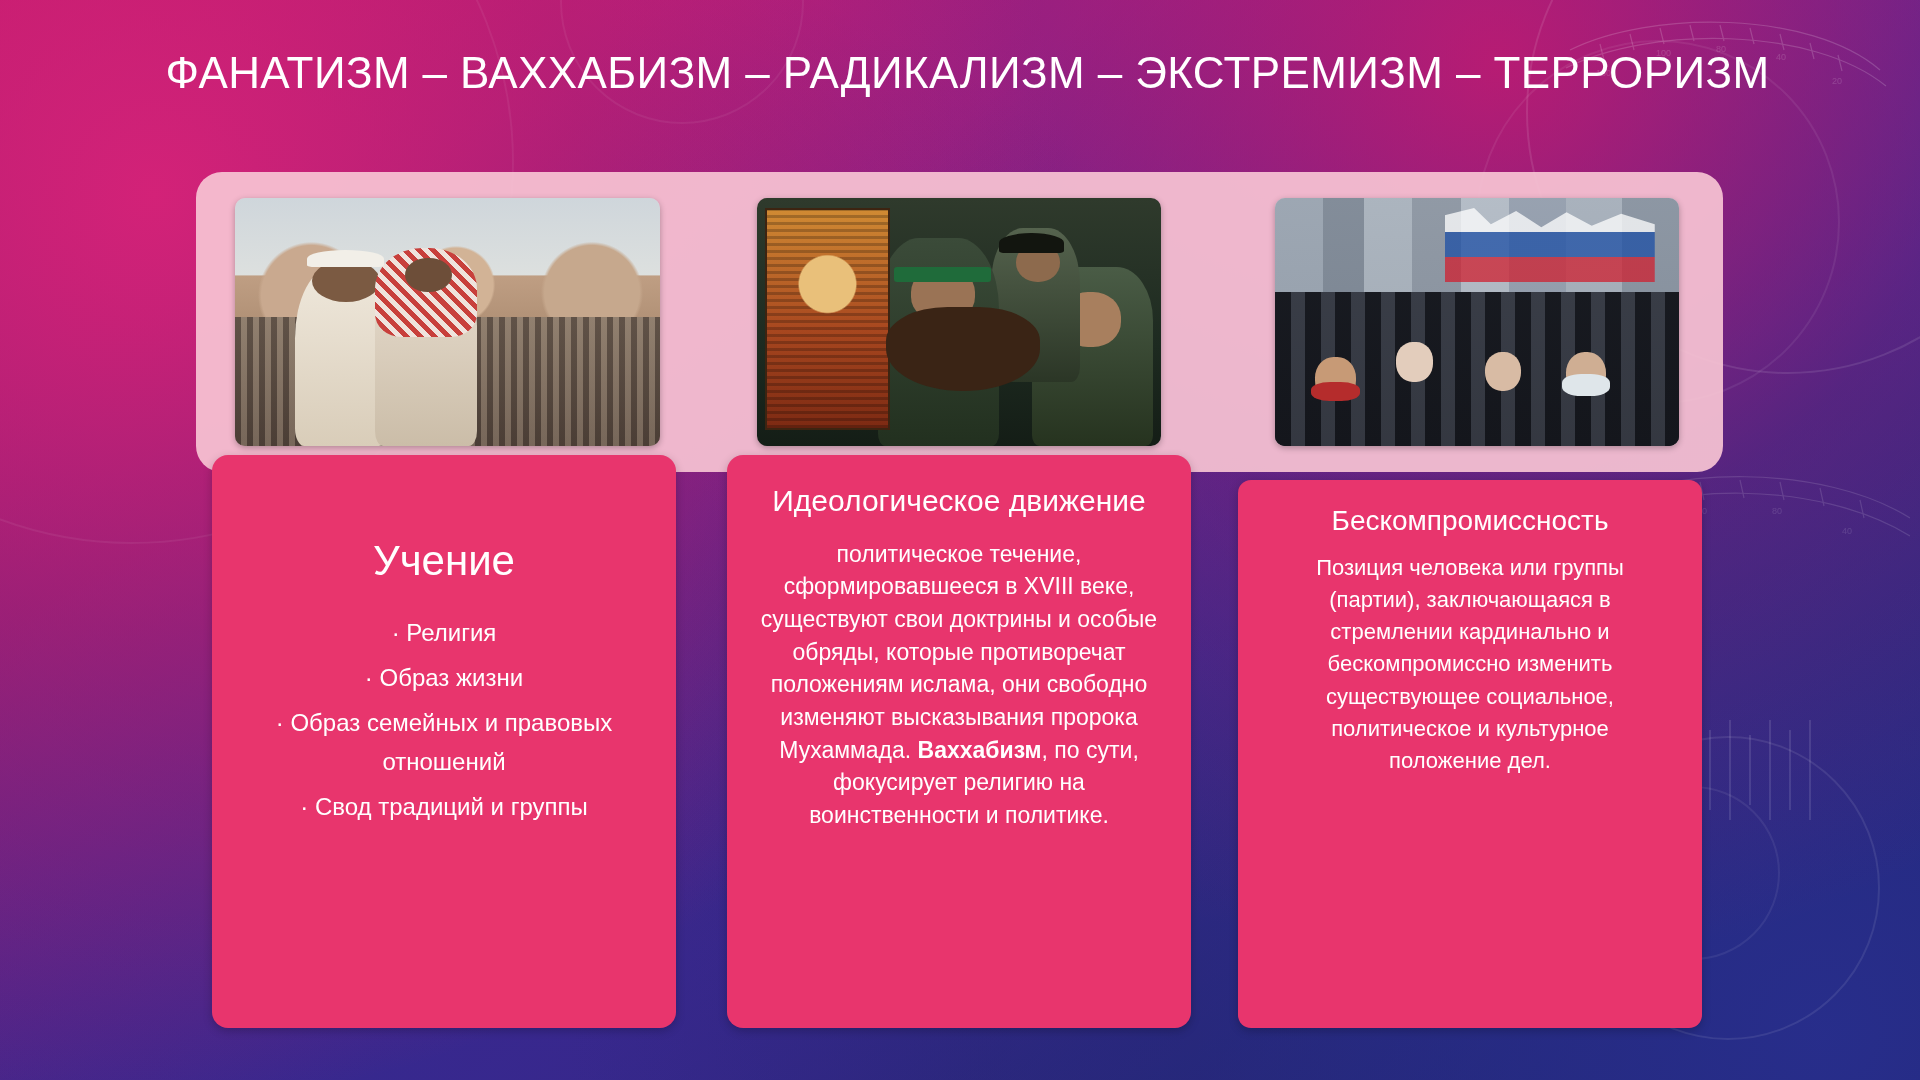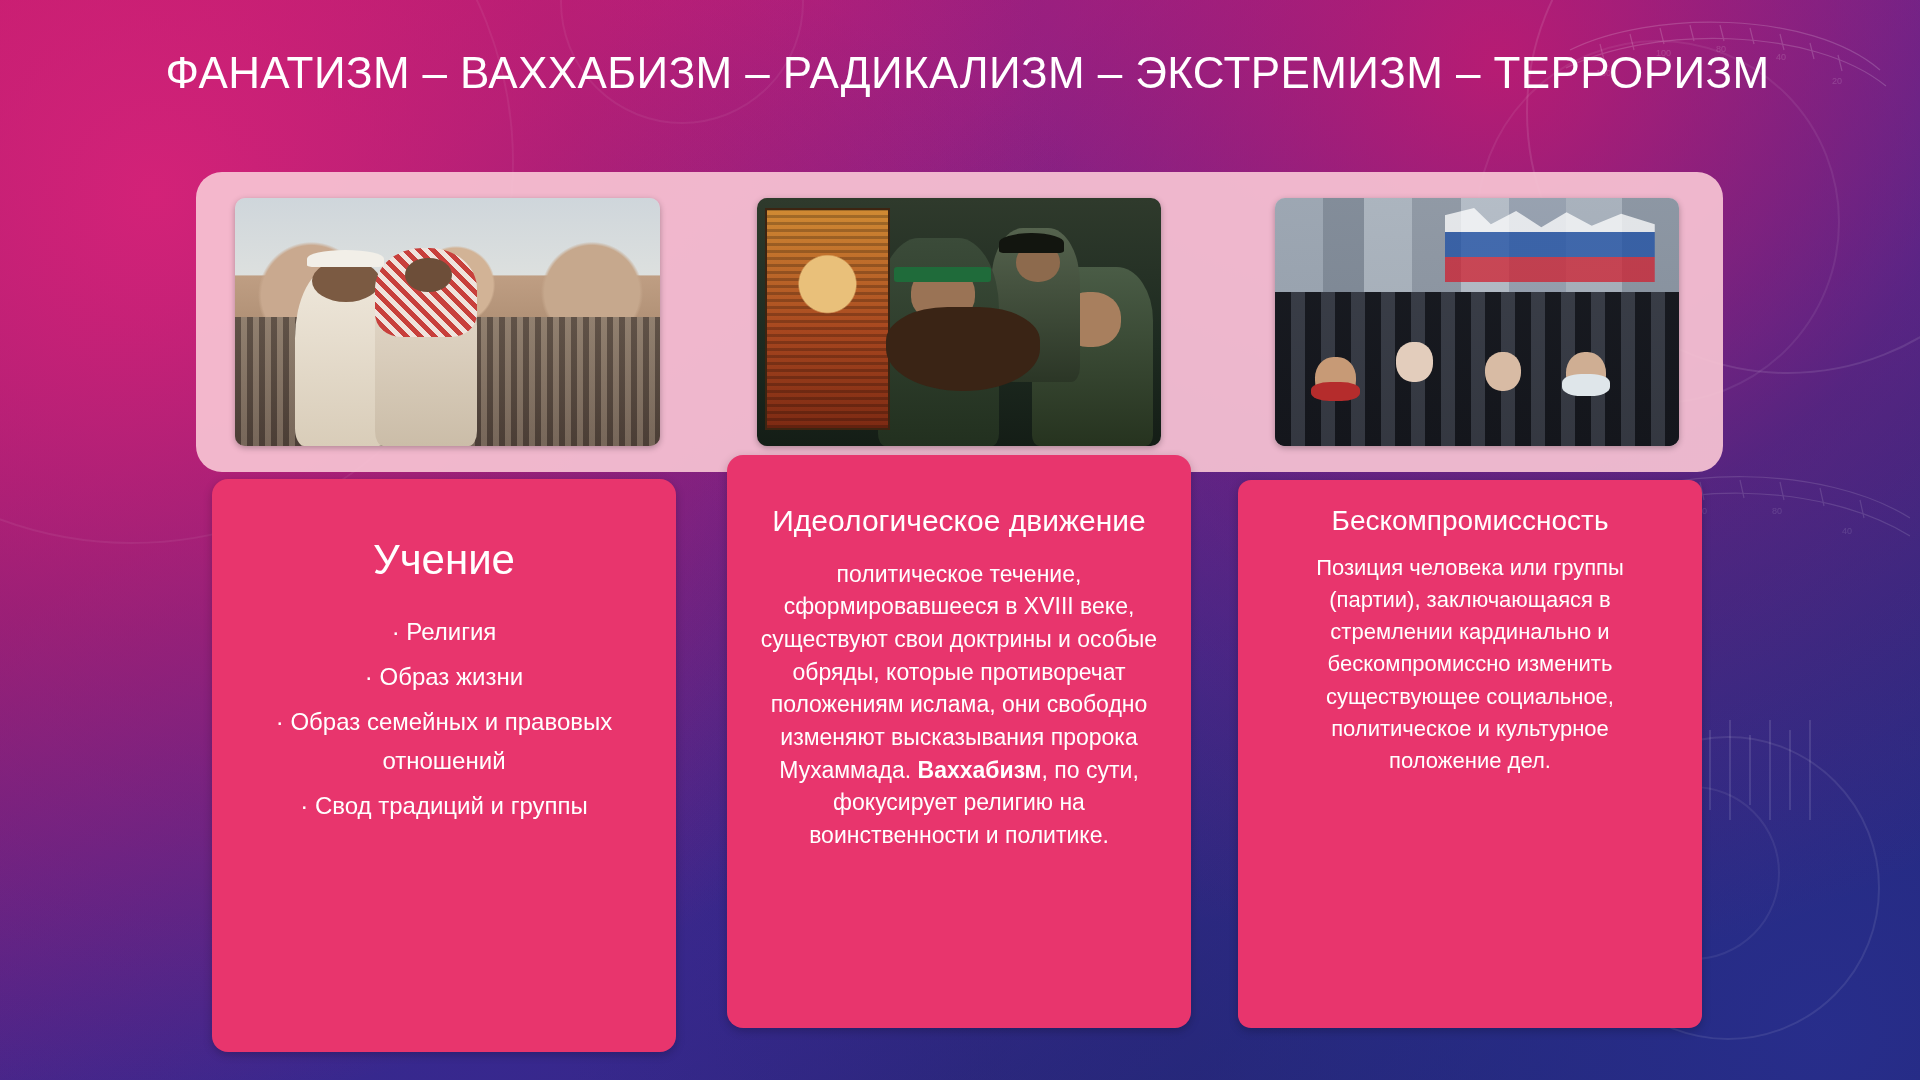--- a/index.html
+++ b/index.html
@@ -203,31 +203,31 @@
 
   
   .card {
     position: absolute;
     background: #e8356d;
     border-radius: 16px;
     color: #ffffff;
     box-shadow: 0 3px 10px rgba(0,0,0,0.22);
     box-sizing: border-box;
   }
-  .card.c1 { left: 212px; top: 455px; width: 464px; height: 573px; padding: 13px 34px; margin-top: 24px; }
+  .card.c1 { left: 212px; top: 455px; width: 464px; height: 573px; padding: 38px 34px; }
   .card.c2 { left: 727px; top: 455px; width: 464px; height: 573px; padding: 24px 30px; }
   .card.c3 { left: 1238px; top: 480px; width: 464px; height: 548px; padding: 20px 34px; border-radius: 13px; }
 
   .card-title {
     text-align: center;
     font-weight: 400;
     line-height: 1.22;
   }
   .card.c1 .card-title { font-size: 42px; margin: 42px 0 28px; }
-  .card.c2 .card-title { font-size: 30px; margin: 24px 0 18px; }
+  .card.c2 .card-title { font-size: 30px; margin: 4px 0 18px; }
   .card.c3 .card-title { font-size: 28px; margin: 4px 0 14px; }
 
   .bullets {
     list-style: none;
     margin: 0;
     padding: 0;
     text-align: center;
     font-size: 24px;
     line-height: 1.62;
   }

